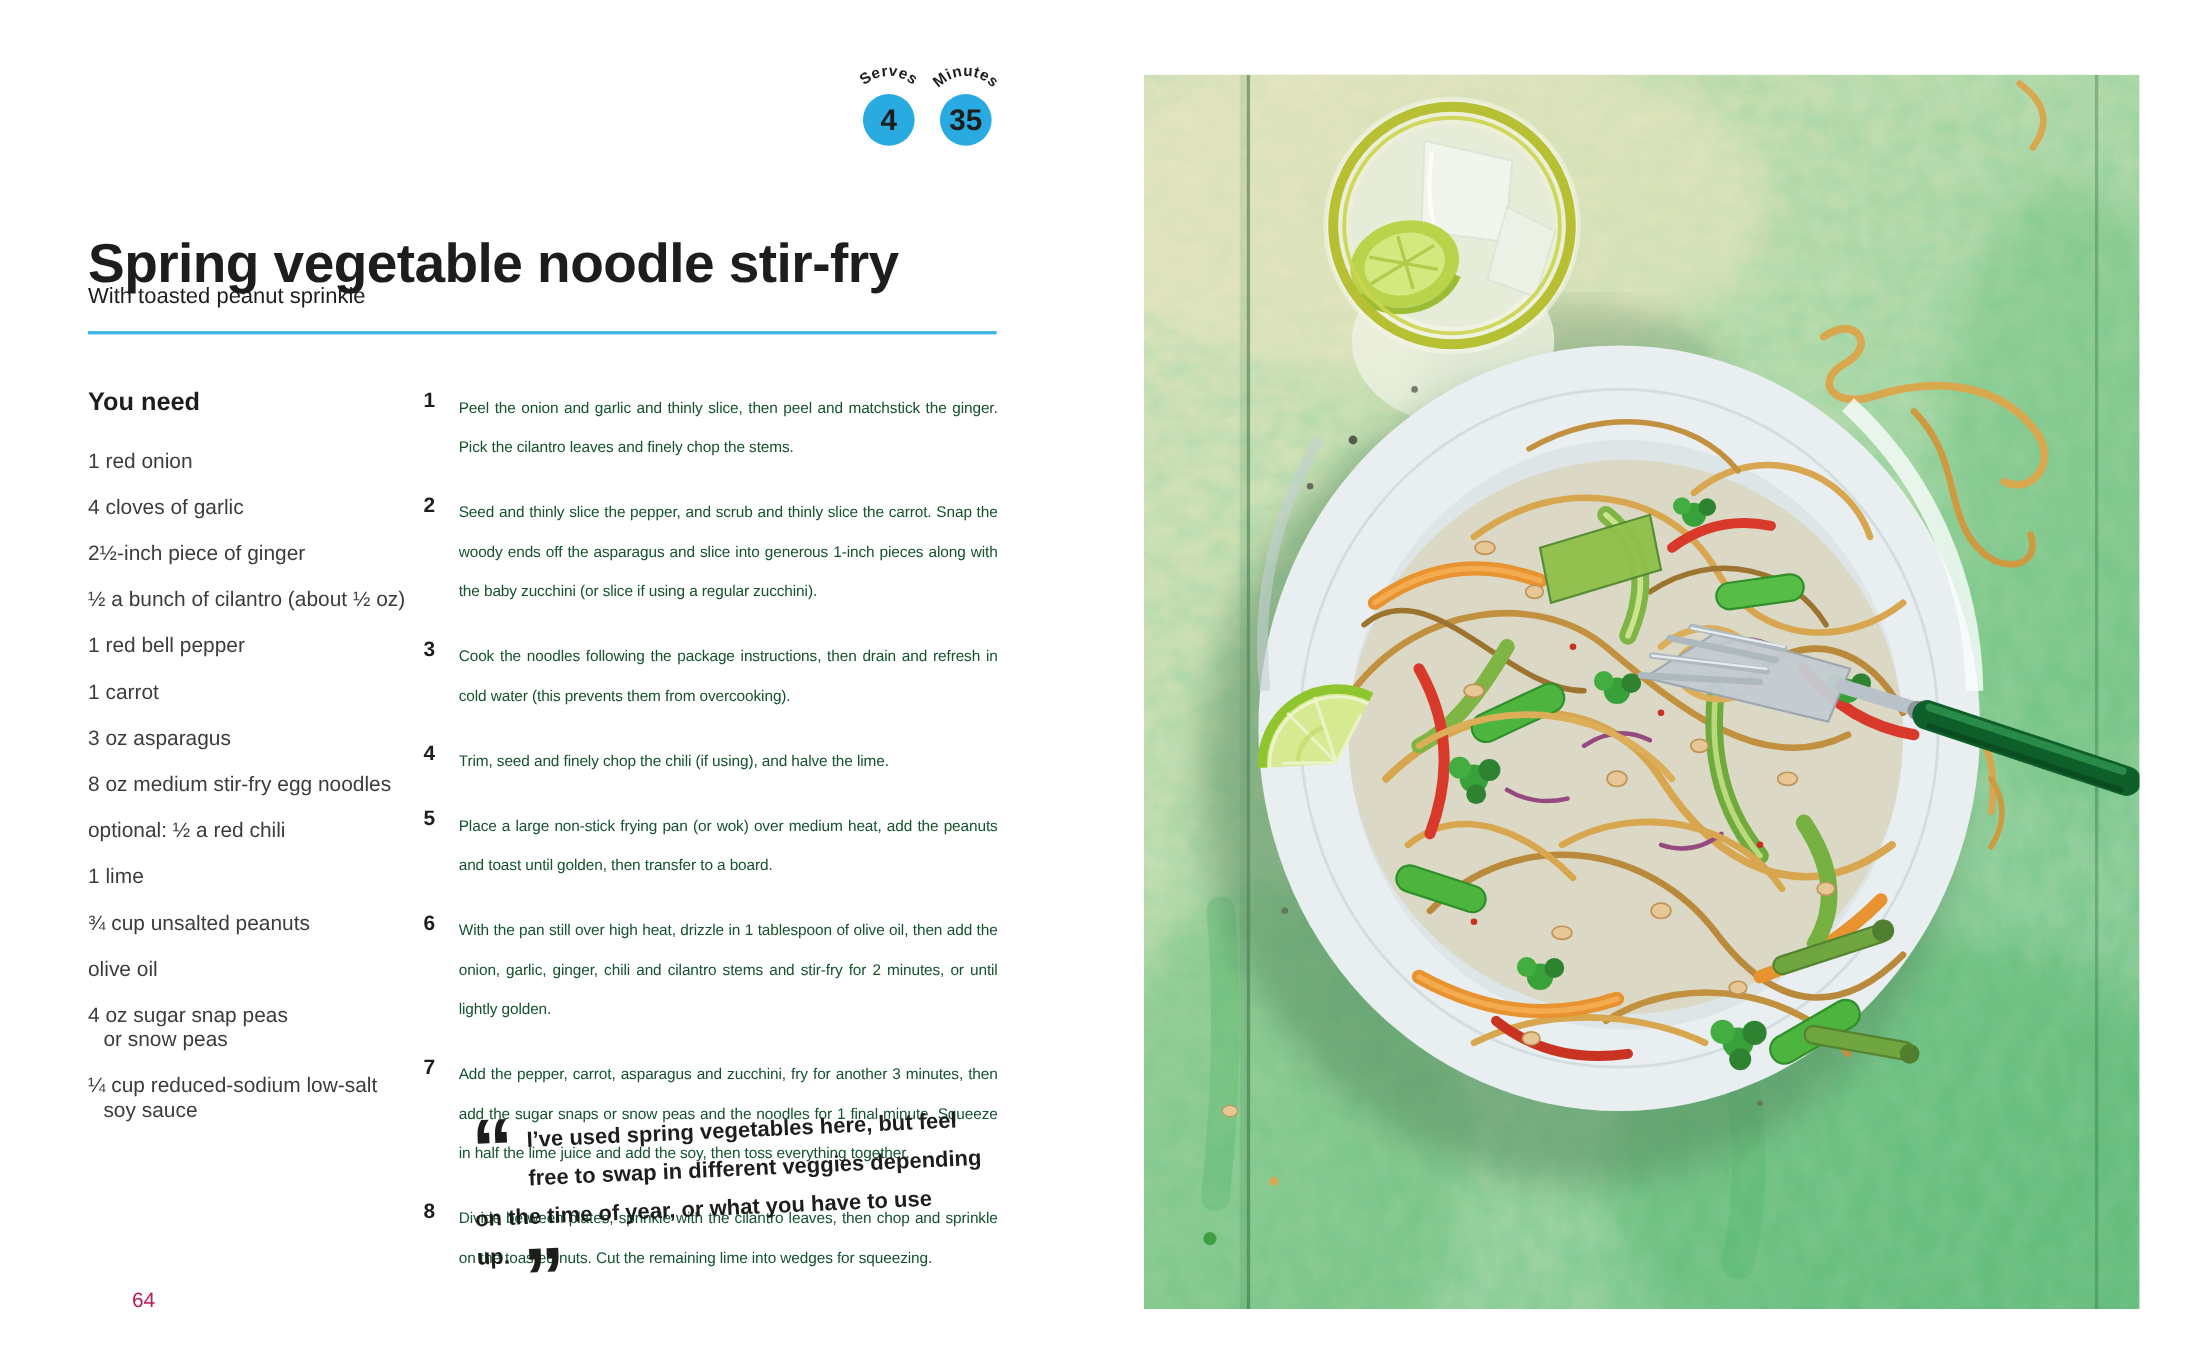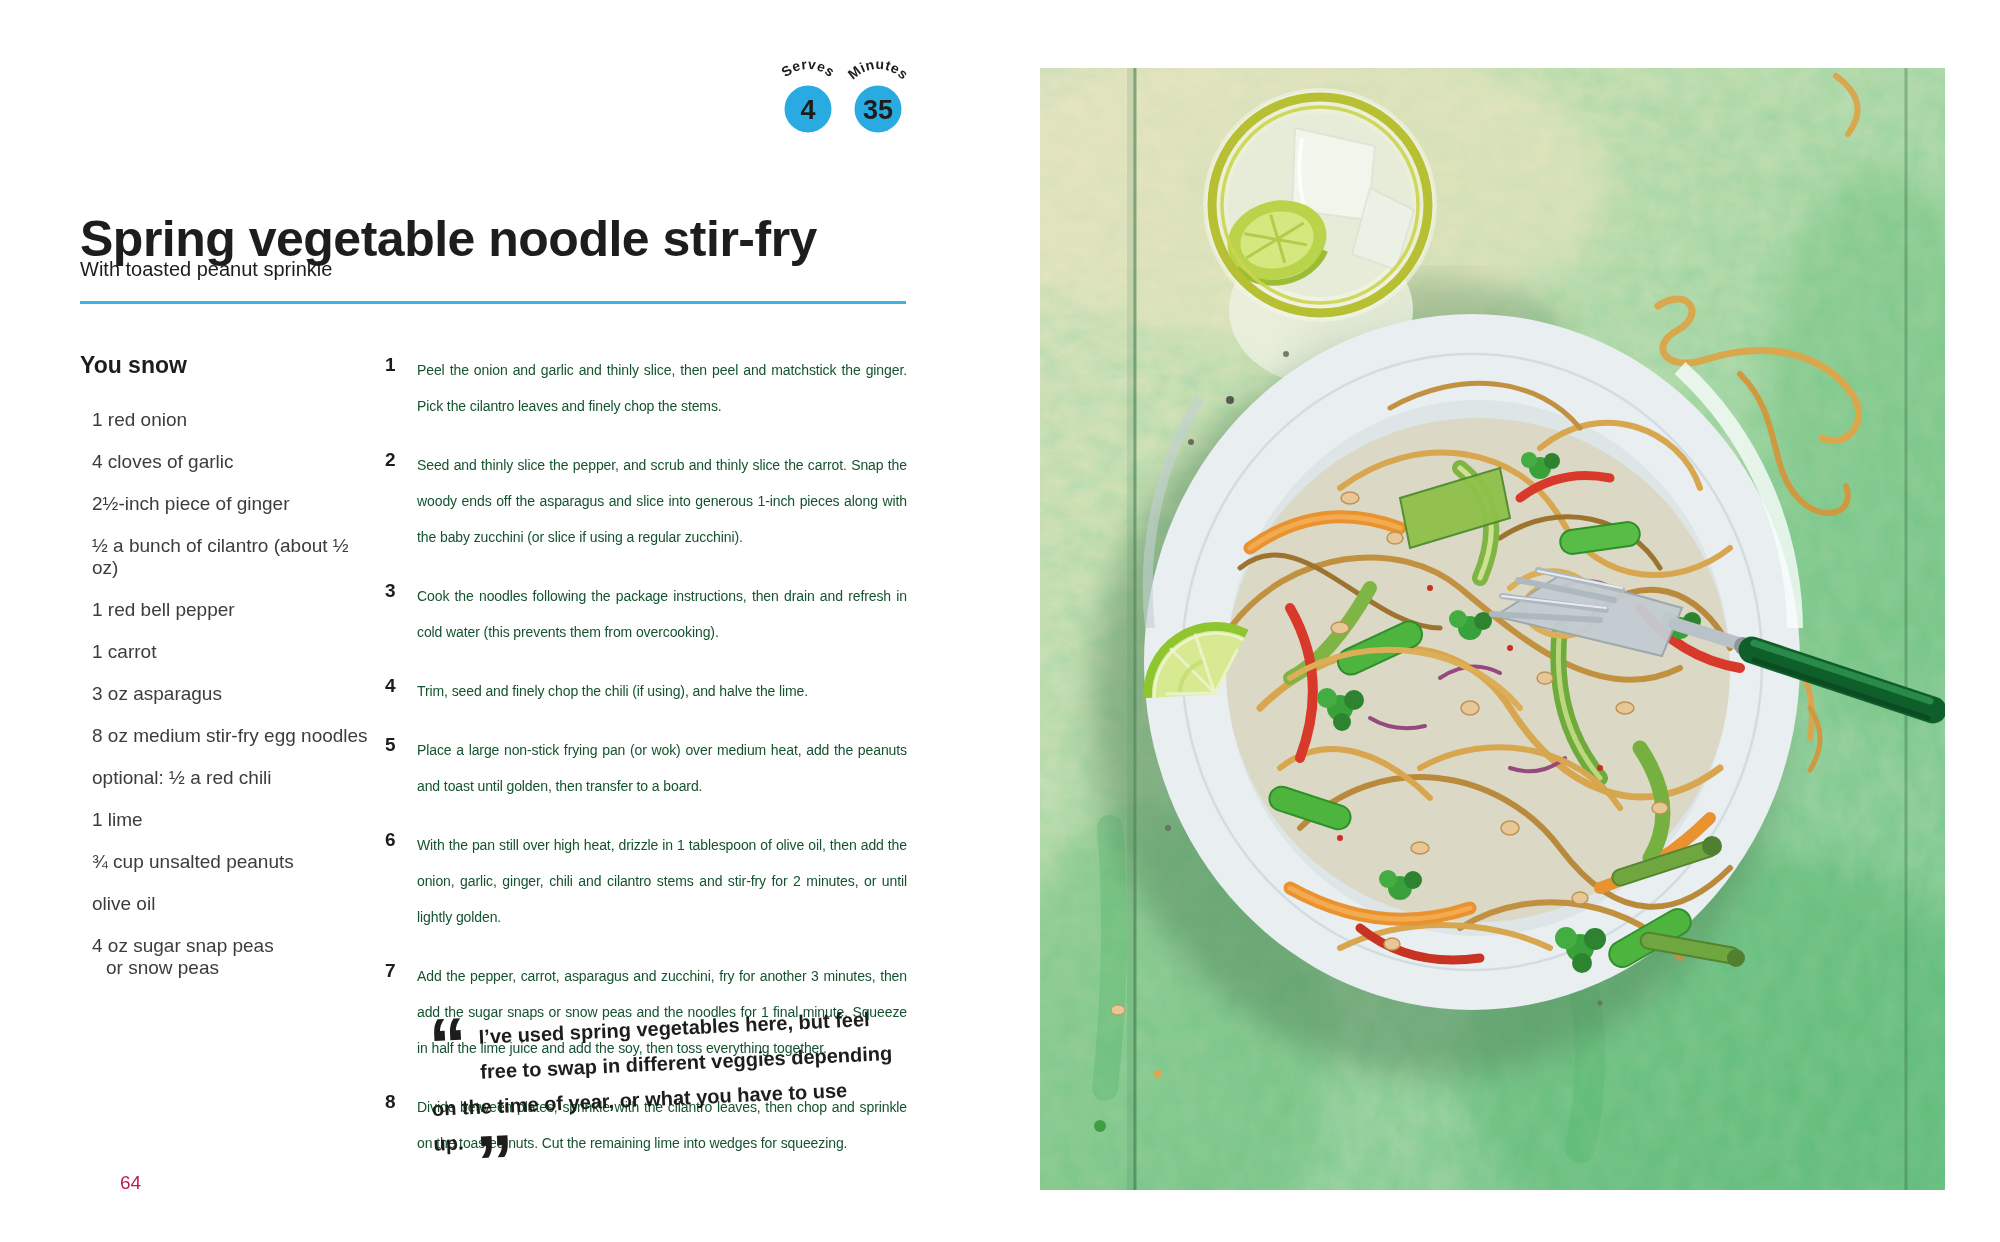--- a/index.html
+++ b/index.html
@@ -24,21 +24,21 @@
     font-size:20px;font-weight:400;color:#1d1d1b;
   }
   .rule{
     position:absolute;left:80px;top:301px;width:826px;height:3px;
     background:#3cb4e5;
   }
 
   
   .ingredients{position:absolute;left:80px;top:352px;width:300px;}
   .ing-heading{font-size:23px;font-weight:800;color:#1d1d1b;margin:0 0 30px 0;}
-  .ingredients ul{list-style:none;margin:12px;padding:0;}
+  .ingredients ul{list-style:none;margin:0;padding:0;}
   .ingredients li{
     font-size:19px;line-height:22px;color:#3c3c3c;margin-bottom:20px;
   }
   .ing-line2{display:block;padding-left:14px;}
   .ing-line2:empty{display:none;}
 
   
   .steps{position:absolute;left:385px;top:352px;width:522px;}
   .steps ol{list-style:none;margin:0;padding:0;}
   .steps li{display:flex;gap:14px;margin-bottom:23px;}
@@ -97,35 +97,36 @@
     <circle cx="38" cy="59" r="23.5" fill="#29abe2"></circle>
     <text x="38" y="68.5" text-anchor="middle" font-size="27" font-weight="bold">35</text>
   </svg>
 </div>
 
 <h1 class="title">Spring vegetable noodle stir-fry</h1>
 <div class="subtitle">With toasted peanut sprinkle</div>
 <div class="rule"></div>
 
 <div class="ingredients">
-  <h2 class="ing-heading">You snow</h2>
+  <h2 class="ing-heading">You need</h2>
   <ul>
     <li><span>1 red onion</span></li>
     <li><span>4 cloves of garlic</span></li>
     <li><span>2½-inch piece of ginger</span></li>
     <li><span>½ a bunch of cilantro (about ½ oz)</span></li>
     <li><span>1 red bell pepper</span></li>
     <li><span>1 carrot</span></li>
     <li><span>3 oz asparagus</span></li>
     <li><span>8 oz medium stir-fry egg noodles</span></li>
     <li><span>optional: ½ a red chili</span></li>
     <li><span>1 lime</span></li>
     <li><span>¾ cup unsalted peanuts</span></li>
     <li><span>olive oil</span></li>
     <li><span>4 oz sugar snap peas</span><span class="ing-line2">or snow peas</span></li>
+    <li><span>¼ cup reduced-sodium low-salt</span><span class="ing-line2">soy sauce</span></li>
   </ul>
 </div>
 
 <div class="steps">
   <ol>
     <li>
         <span class="step-num">1</span>
         <p class="step-text">Peel the onion and garlic and thinly slice, then peel and matchstick the ginger. Pick the cilantro leaves and finely chop the stems.</p>
       </li>
     <li>

